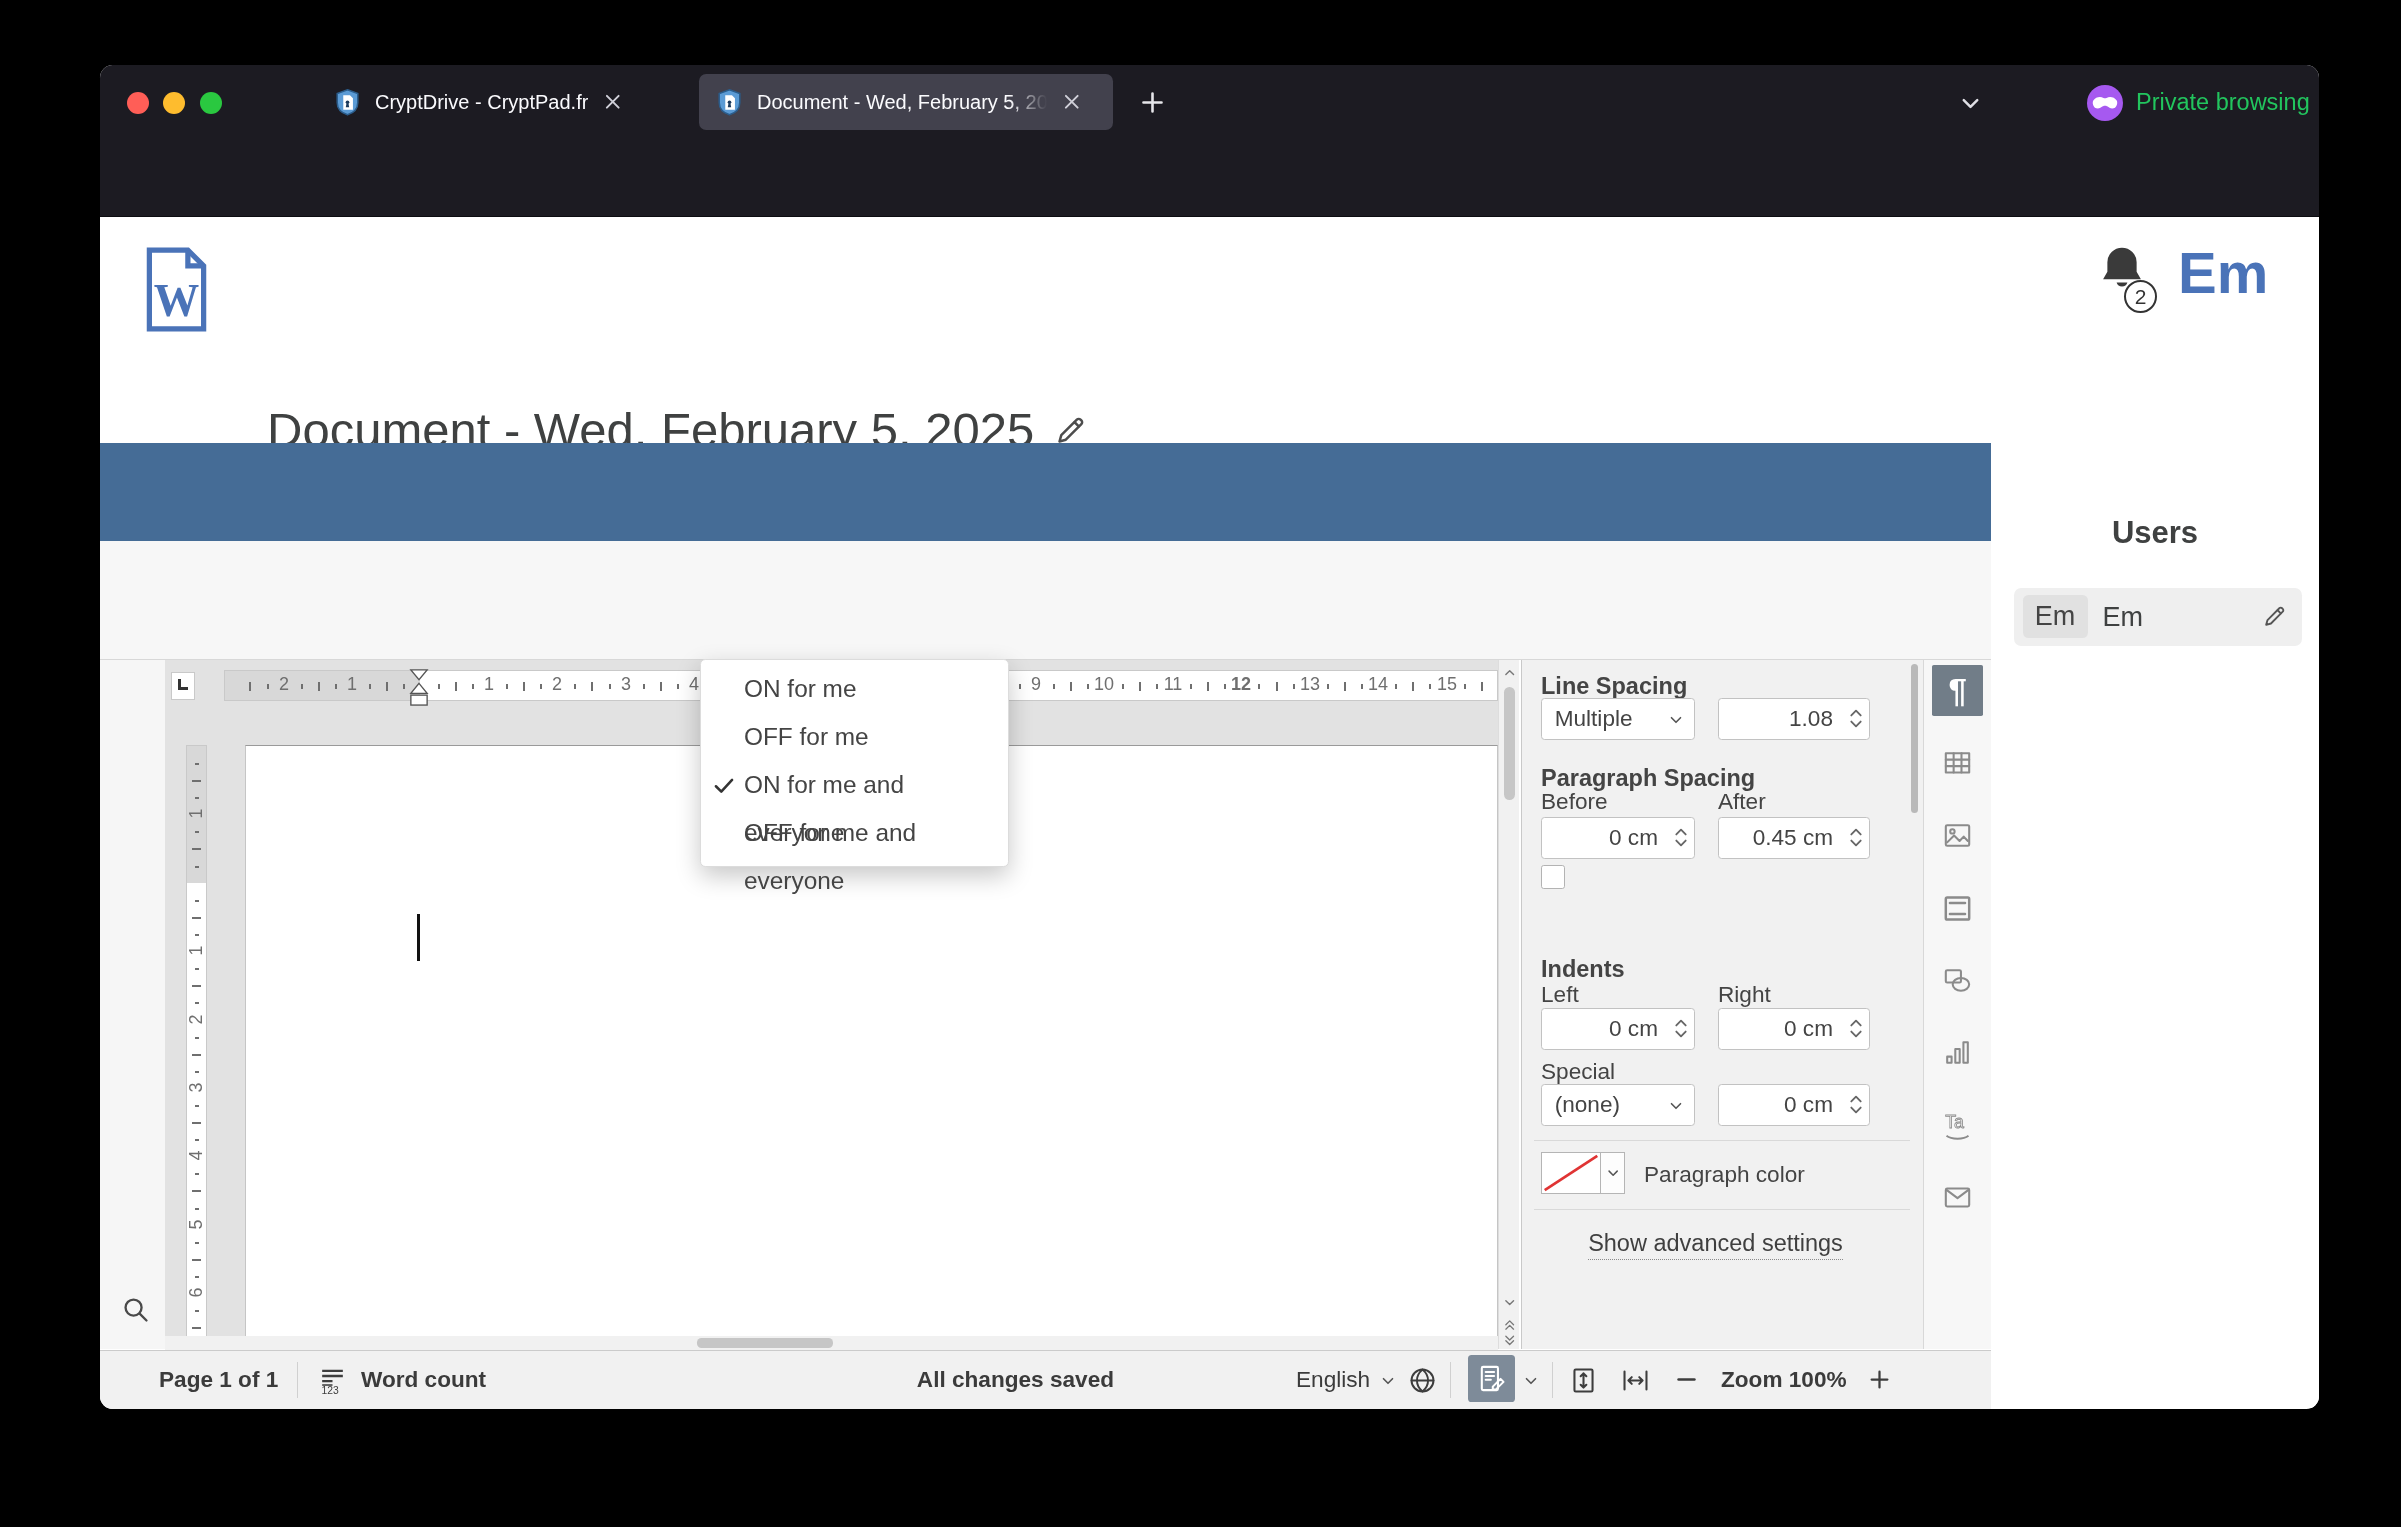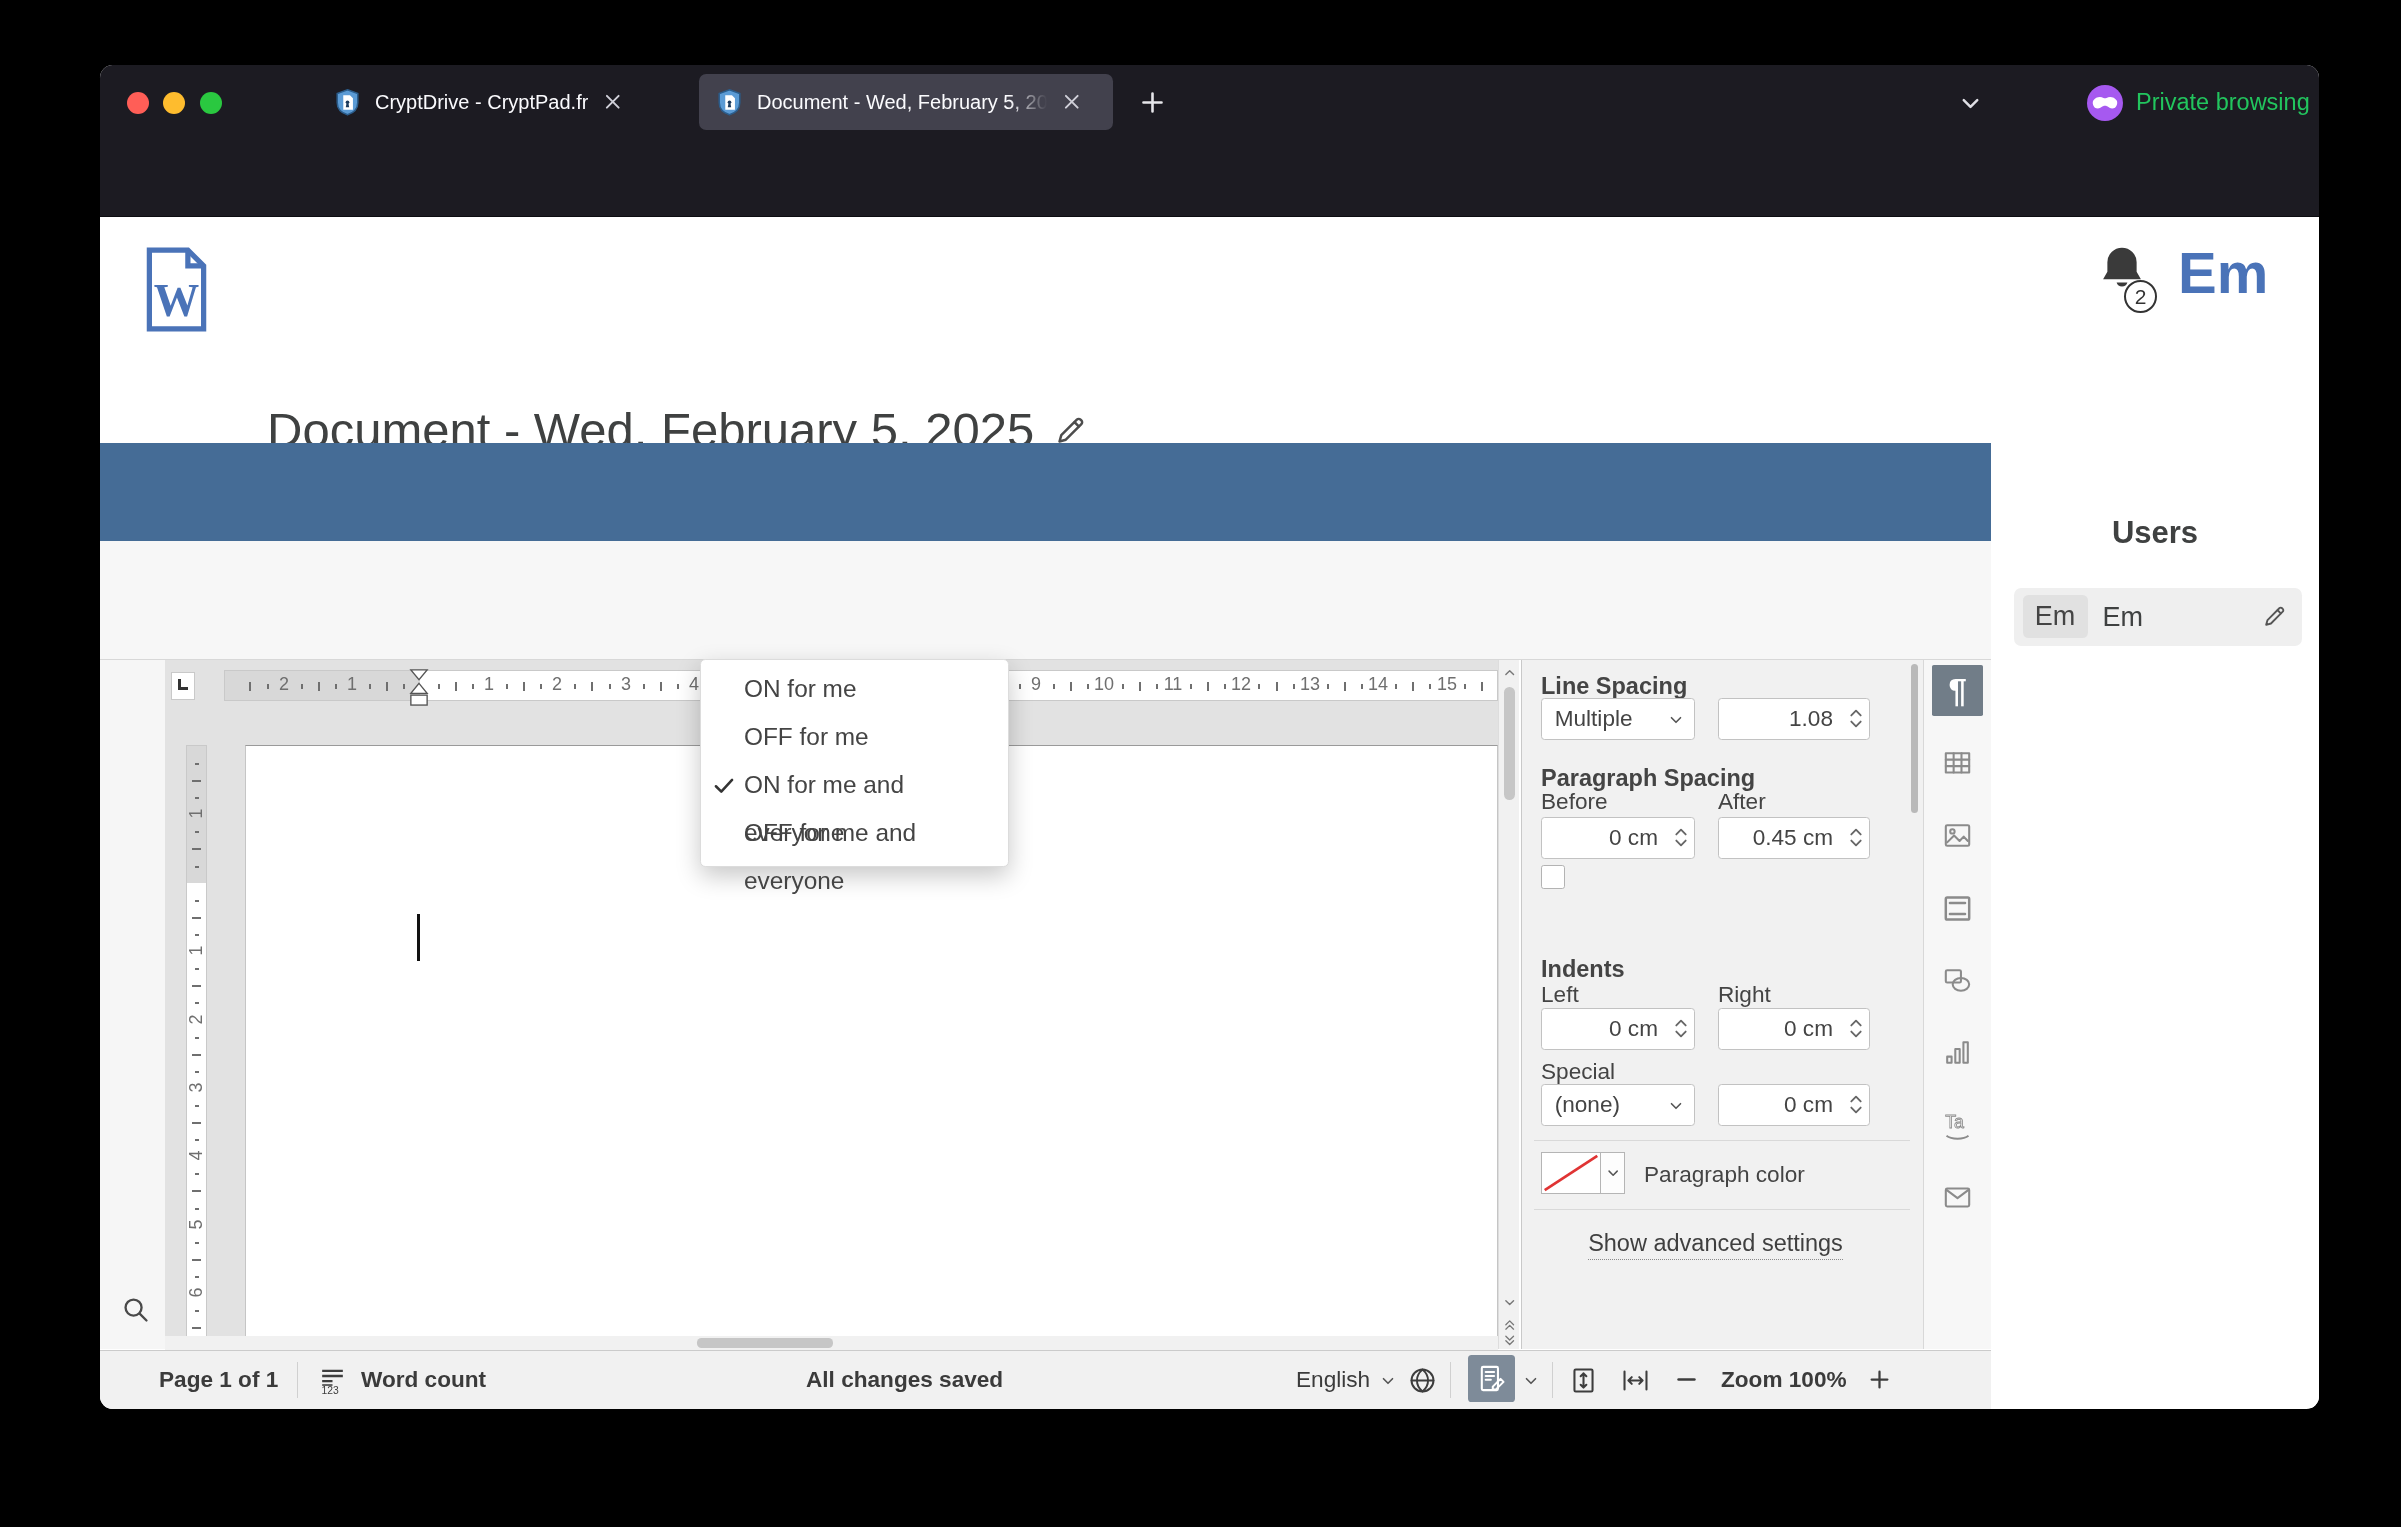--- a/index.html
+++ b/index.html
@@ -616,21 +616,21 @@
       <div class="hnum" style="left: 332px;">2</div>
       <div class="hnum" style="left: 401px;">3</div>
       <div class="hnum" style="left: 469px;">4</div>
       <div class="hnum" style="left: 537px;">5</div>
       <div class="hnum" style="left: 606px;">6</div>
       <div class="hnum" style="left: 674px;">7</div>
       <div class="hnum" style="left: 743px;">8</div>
       <div class="hnum" style="left: 811px;">9</div>
       <div class="hnum" style="left: 879px;">10</div>
       <div class="hnum" style="left: 948px;">11</div>
-      <div class="hnum" style="left: 1016px;">12</div>
+      <div class="hnum" style="left: 1016px; font-weight: bold;">12</div>
       <div class="hnum" style="left: 1085px;">13</div>
       <div class="hnum" style="left: 1153px;">14</div>
       <div class="hnum" style="left: 1222px;">15</div>
       <div class="htick" style="left: 24.4px; height: 9px; top: 11px;"></div>
       <div class="htick" style="left: 42px; height: 4.5px; top: 13px;"></div>
       <div class="htick" style="left: 76px; height: 4.5px; top: 13px;"></div>
       <div class="htick" style="left: 93px; height: 9px; top: 11px;"></div>
       <div class="htick" style="left: 110px; height: 4.5px; top: 13px;"></div>
       <div class="htick" style="left: 144px; height: 4.5px; top: 13px;"></div>
       <div class="htick" style="left: 161px; height: 9px; top: 11px;"></div>
@@ -929,21 +929,21 @@
     <span class="stxt" style="left:59px">Page 1 of 1</span>
     <span class="ssep" style="left:197px"></span>
     <span class="ic stico" style="left:217px">
         <svg viewBox="0 0 24 24" style="font-size:25px">
           <path d="M4 4.5h16M4 8.5h16M4 12.5h8" stroke="currentColor" stroke-width="1.8" fill="none"></path>
           <path d="M4 15.5h8" stroke="currentColor" stroke-width="1.2" fill="none"></path>
           <text x="3.5" y="22.5" font-size="8" fill="currentColor" font-family="Liberation Sans,sans-serif">123</text>
         </svg>
       </span>
     <span class="stxt" style="left:261px">Word count</span>
-    <span class="stxt" style="left:706px;width:308px;text-align:left">All changes saved</span>
+    <span class="stxt" style="left:706px;width:308px;text-align:right">All changes saved</span>
     <span class="stxt normal" style="left:1196px">English</span>
     <span class="ic stico" style="left:1279px;top:21px;width:18px;height:18px;color:#555">
         <svg viewBox="0 0 24 24" fill="none" stroke="currentColor" stroke-width="2.2" stroke-linecap="round" stroke-linejoin="round">
           <path d="M6 9l6 6 6-6"></path>
         </svg>
       </span>
     <span class="ic stico" style="left:1307px">
         <svg viewBox="0 0 24 24" fill="none" stroke="currentColor" stroke-width="1.5" stroke-linecap="round" stroke-linejoin="round">
           <circle cx="12" cy="12" r="8.5"></circle>
           <path d="M3.5 12h17M12 3.5c-2.9 2.4-4.3 5.2-4.3 8.5s1.4 6.1 4.3 8.5c2.9-2.4 4.3-5.2 4.3-8.5S14.9 5.9 12 3.5z"></path>

